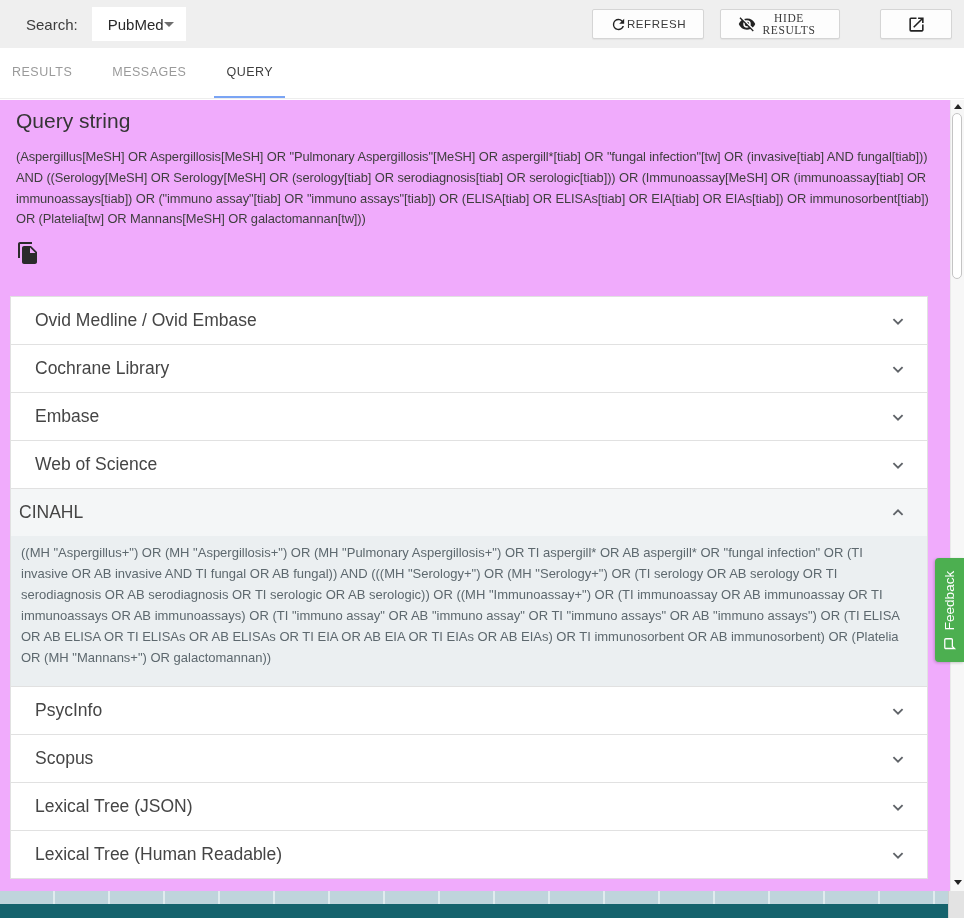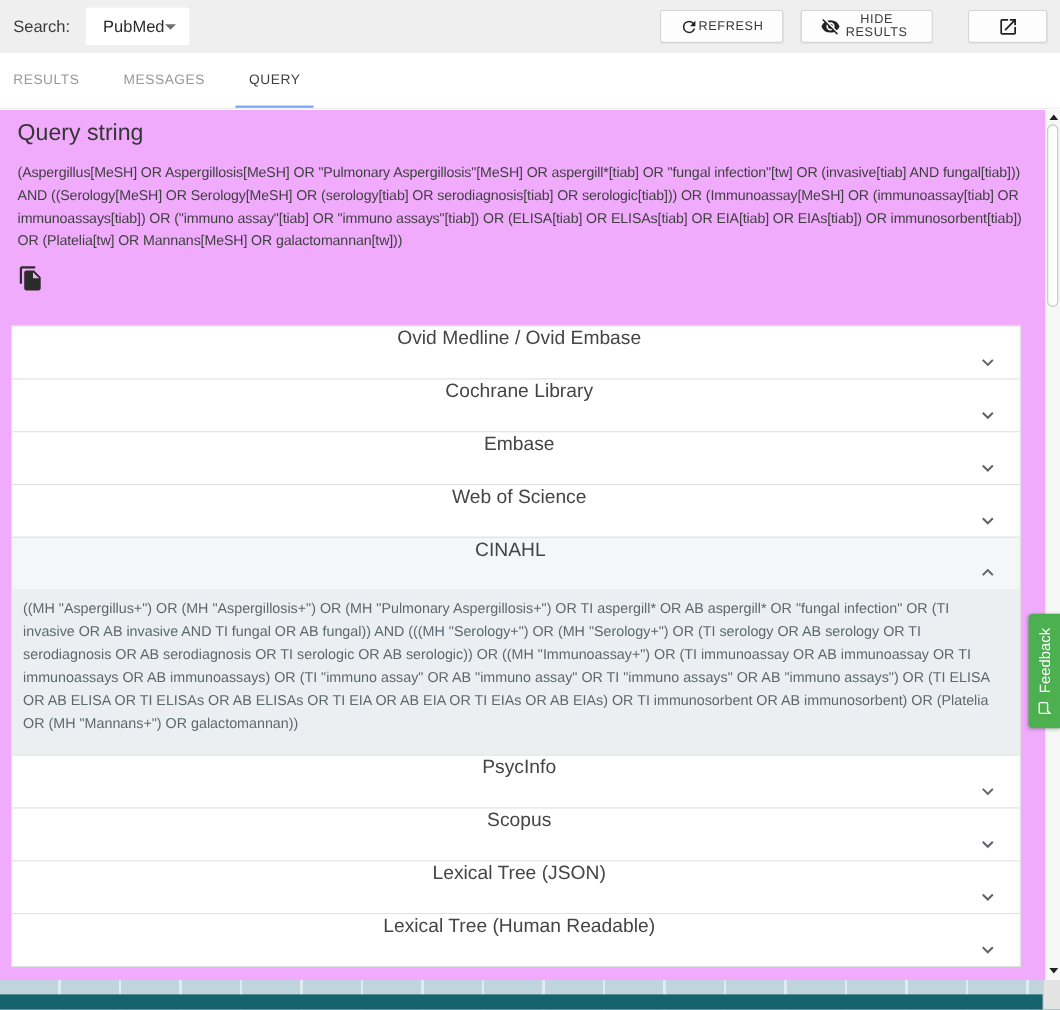--- a/index.html
+++ b/index.html
@@ -31,21 +31,21 @@
   .left-notch {
     position: absolute; left: 0; top: 14px; width: 3px; height: 17px;
     background: #4e4e4e;
   }
 
   
   .topbar {
     position: absolute; top: 0; left: 0; right: 0; height: 48px;
     background: #efefef;
     display: flex; align-items: center;
-    padding-left: 12px;
+    padding-left: 26px;
   }
   .search-label { font-size: 15px; color: #3c3c3c; }
   .engine-select {
     margin-left: 14px;
     height: 34px; background: #ffffff;
     display: flex; align-items: center;
     padding: 0 12px 0 16px; 
     cursor: pointer;
   }
   .engine-select .value { font-size: 15px; color: #2a2a2a; }
@@ -61,21 +61,21 @@
   .tb-btn {
     height: 30px; background: #fdfdfd;
     border: 1px solid #d5d5d5; border-radius: 2px;
     display: flex; align-items: center; justify-content: center;
     padding: 0 17px;
     font-size: 11.5px; letter-spacing: 0.6px; color: #3a3a3a;
     cursor: pointer; box-shadow: 0 1px 1px rgba(0,0,0,0.05);
   }
   .tb-btn svg { flex: 0 0 auto; }
   .btn-refresh { width: 112px; margin-right: 16px; }
-  .btn-hide   { width: 120px; margin-right: 32px; }
+  .btn-hide   { width: 120px; margin-right: 40px; font-family: Liberation Serif, serif; }
   .btn-open   { width: 72px; }
 
   
   .tabbar {
     position: absolute; top: 48px; left: 0; right: 0; height: 51px;
     background: #ffffff; border-bottom: 1px solid #ededed;
     display: flex; align-items: stretch; padding-left: 0;
   }
   .tab {
     display: flex; align-items: center;
@@ -104,21 +104,21 @@
     background: none; border: none; cursor: pointer; padding: 0;
     display: block;
   }
 
   
   .acc-list { margin: 30px 6px 0 -6px; }
   .acc-row {
     height: 49px; background: #fff;
     border: 1px solid #e1e1e1; margin-top: -1px;
     display: flex; align-items: center;
-    padding: 0 18px 0 24px; cursor: pointer; flex-direction: column;
+    padding: 0 18px 0 24px; cursor: pointer;
   }
   .acc-row:first-child { margin-top: 0; }
   .acc-label { font-size: 17.5px; color: #454545; }
   .acc-chevron { margin-left: auto; display: flex; }
   .acc-chevron.up { transform: rotate(180deg); }
   .acc-row.expanded { background: #f4f6f7; padding-left: 8px; }
   .acc-body {
     border: 1px solid #e1e1e1; border-top: none; margin-top: -1px;
     background: #ebeff1;
     padding: 6px 16px 18px 10px;

